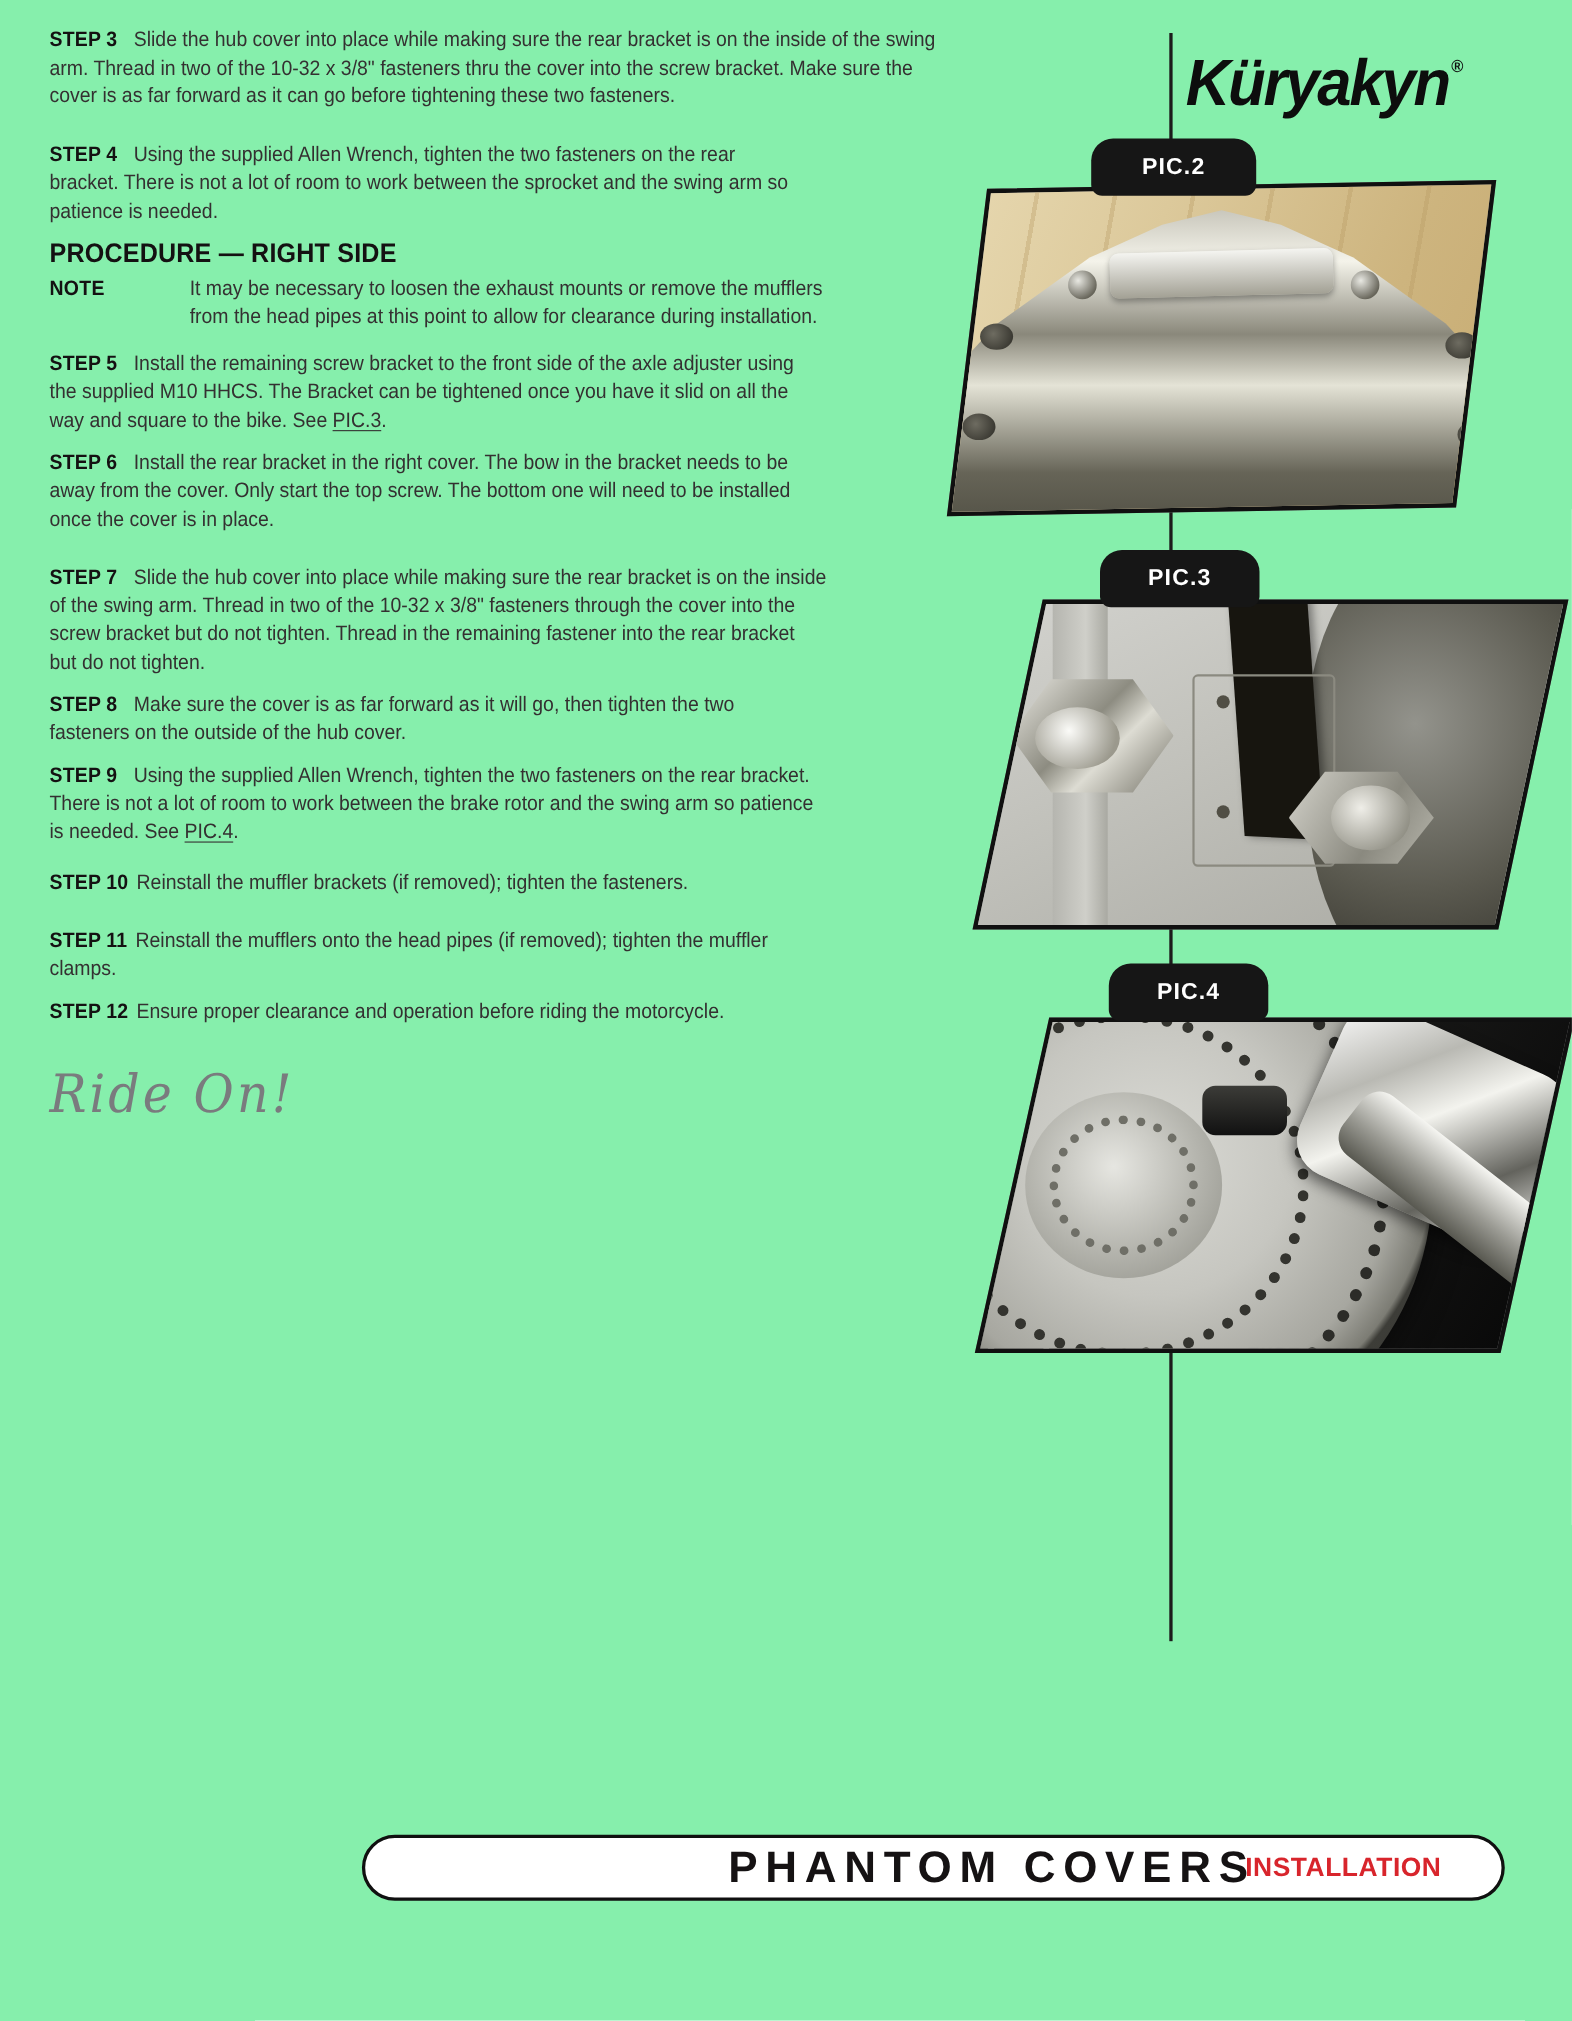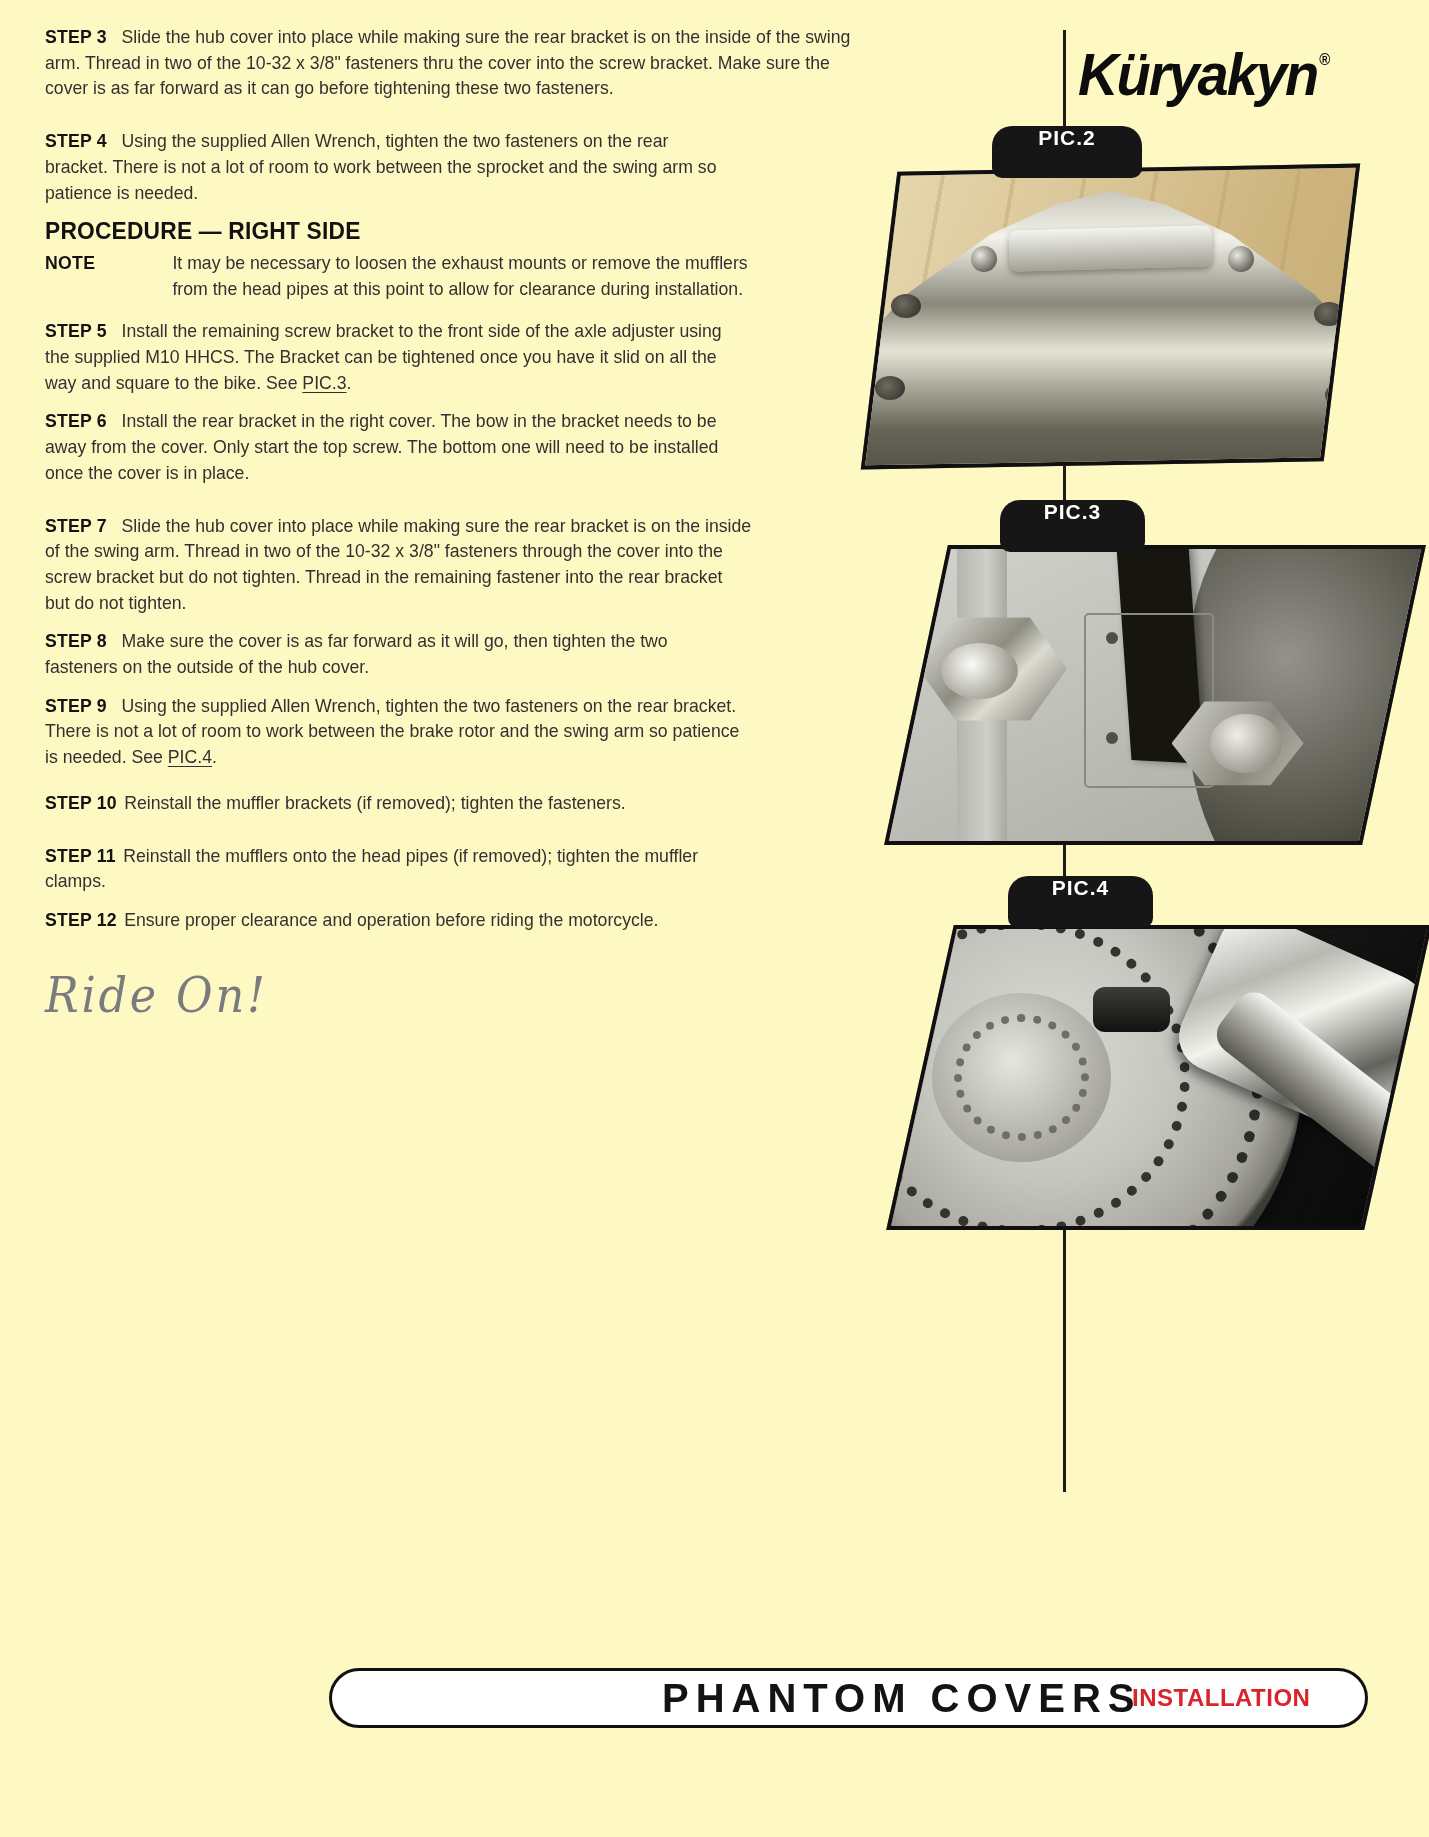--- a/index.html
+++ b/index.html
@@ -1,16 +1,16 @@
 <!DOCTYPE html>
 <html><head>
 <meta charset="utf-8">
 <style>
   html,body{margin:0;padding:0;background:#ffffff;}
-  .page{position:relative;width:1429px;height:1837px;background:#fef9c3;overflow:hidden;
+  .page{position:relative;width:1429px;height:1837px;background:#86efac;overflow:hidden;
         font-family:"Liberation Sans",sans-serif;color:#343031;}
 
   
   .textcol{position:absolute;left:45px;top:24px;width:960px;transform:scaleX(0.93);
            transform-origin:top left;font-size:19px;line-height:25.7px;}
   .step{margin:0 0 27px 0;}
   .mb-sm{margin-bottom:13px;}
   .mb-md{margin-bottom:20px;}
   .mb-0{margin-bottom:0;}
   .lbl{font-weight:700;color:#141112;margin-right:16px;letter-spacing:.2px;}
@@ -28,21 +28,21 @@
   .logo{position:absolute;left:1078px;top:40px;font-style:italic;font-weight:700;
         font-size:56px;letter-spacing:-2px;color:#0d0d0d;transform:scaleY(1.06);
         transform-origin:top left;white-space:nowrap;}
   .logo sup{font-size:15px;font-style:normal;letter-spacing:0;vertical-align:28px;margin-left:2px;}
 
   
   .vline{position:absolute;left:1063px;width:3px;background:#1c1c1c;z-index:0;}
 
   
   .tab{position:absolute;height:52px;background:#161616;color:#ffffff;z-index:3;
-       border-radius:20px 20px 10px 10px;display:flex;align-items:flex-start;justify-content:center;
+       border-radius:20px 20px 10px 10px;display:flex;align-items:center;justify-content:center;
        font-weight:700;font-size:21px;letter-spacing:1px;}
 
   
   .photo{position:absolute;border:4px solid #101010;overflow:hidden;z-index:1;background:#888;}
   .photo .inner{position:absolute;inset:-40px;}
 
   
   .p2{left:879px;top:168px;width:455px;height:289px;transform:rotate(-1deg) skewX(-8deg);}
   .p2 .inner{transform:skewX(8deg) rotate(1deg);
      background:linear-gradient(113deg,#e9dbb4 0%,#dcc99b 35%,#cdb47e 70%,#c6aa70 100%);}

